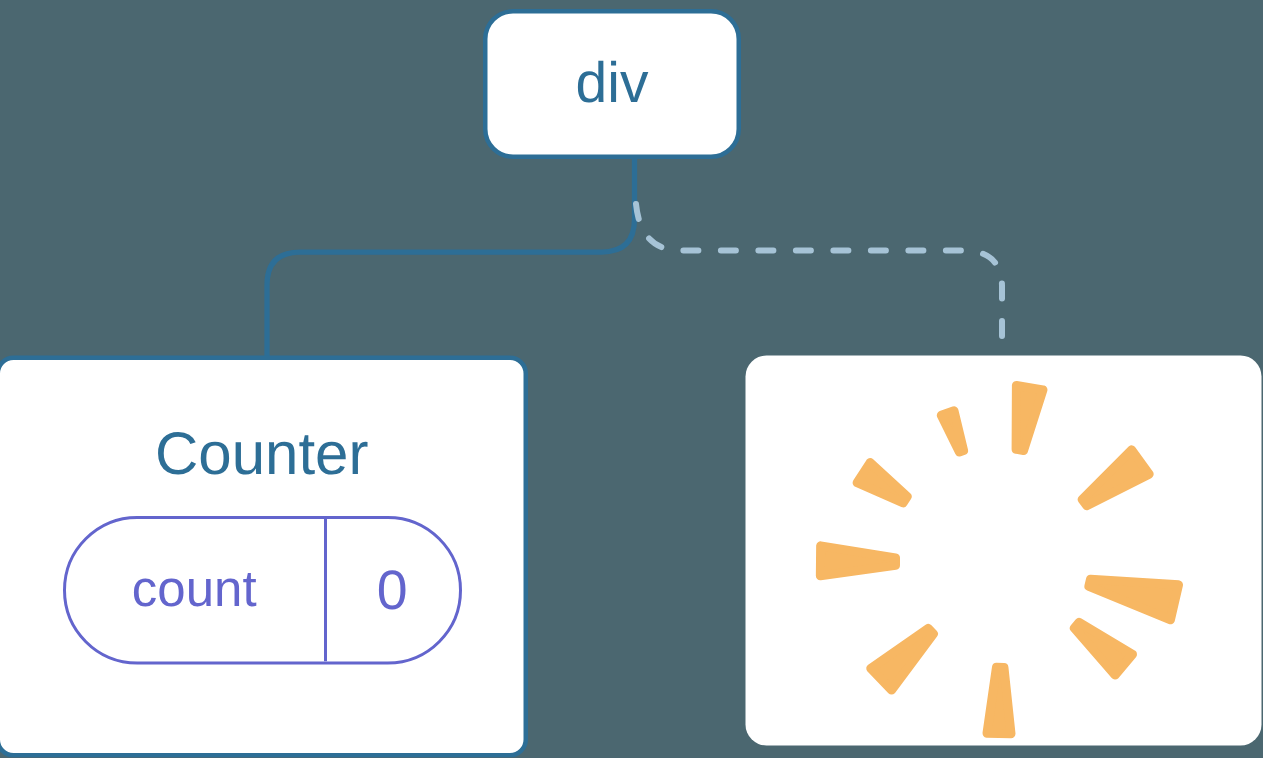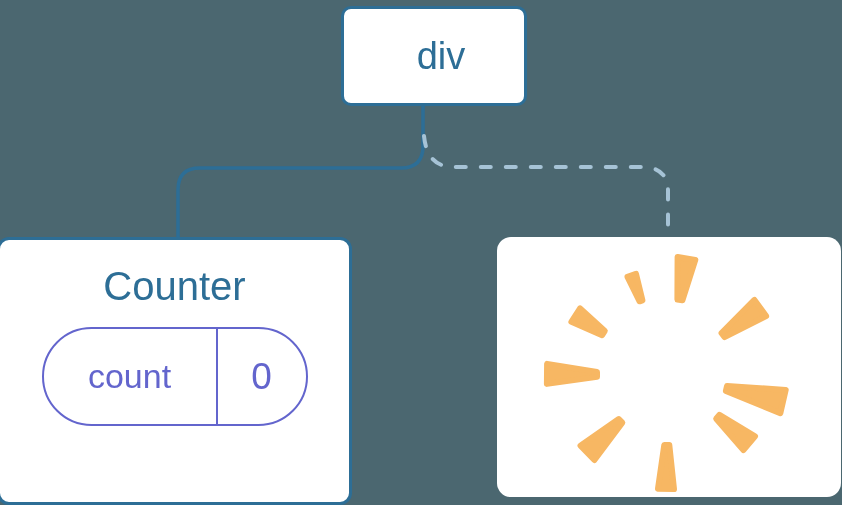--- a/index.html
+++ b/index.html
@@ -4,30 +4,30 @@
 <style>
   html,body{margin:0;padding:0}
   body{
     position:relative;width:842px;height:505px;overflow:hidden;
     background:var(--bg,#4b6770);
     font-family:"Liberation Sans",sans-serif;
   }
   #connectors{position:absolute;left:0;top:0;width:842px;height:505px}
   .node{position:absolute;background:#ffffff;display:flex;align-items:center;justify-content:center}
   #root-node{
-    left:341px;top:6px;width:166px;height:94px;
-    border:3px solid var(--blue,#2d6e96);border-radius:10px;padding-left:14px;
+    left:322px;top:6px;width:166px;height:94px;
+    border:3px solid var(--blue,#2d6e96);border-radius:20px;
   }
   #root-node .node-label{font-size:38px;font-weight:500;color:var(--blue,#2d6e96)}
   #counter-node{
     left:-3px;top:237px;width:349px;height:262px;
     border:3px solid var(--blue,#2d6e96);border-radius:12px;
     flex-direction:column;justify-content:flex-start;
   }
-  .counter-title{margin-top:24px;font-size:40px;font-weight:500;color:var(--blue,#2d6e96);line-height:1.1}
+  .counter-title{margin-top:41px;font-size:40px;font-weight:500;color:var(--blue,#2d6e96);line-height:1.1}
   .state-pill{
     margin-top:19px;width:266px;height:99px;box-sizing:border-box;
     border:2.5px solid var(--purple,#6365cd);border-radius:60px;
     display:flex;color:var(--purple,#6365cd);overflow:hidden;
   }
   .state-key{
     flex:0 0 172px;border-right:2.5px solid var(--purple,#6365cd);
     display:flex;align-items:center;justify-content:center;font-size:34px;
   }
   .state-value{flex:1;display:flex;align-items:center;justify-content:center;font-size:37px}

